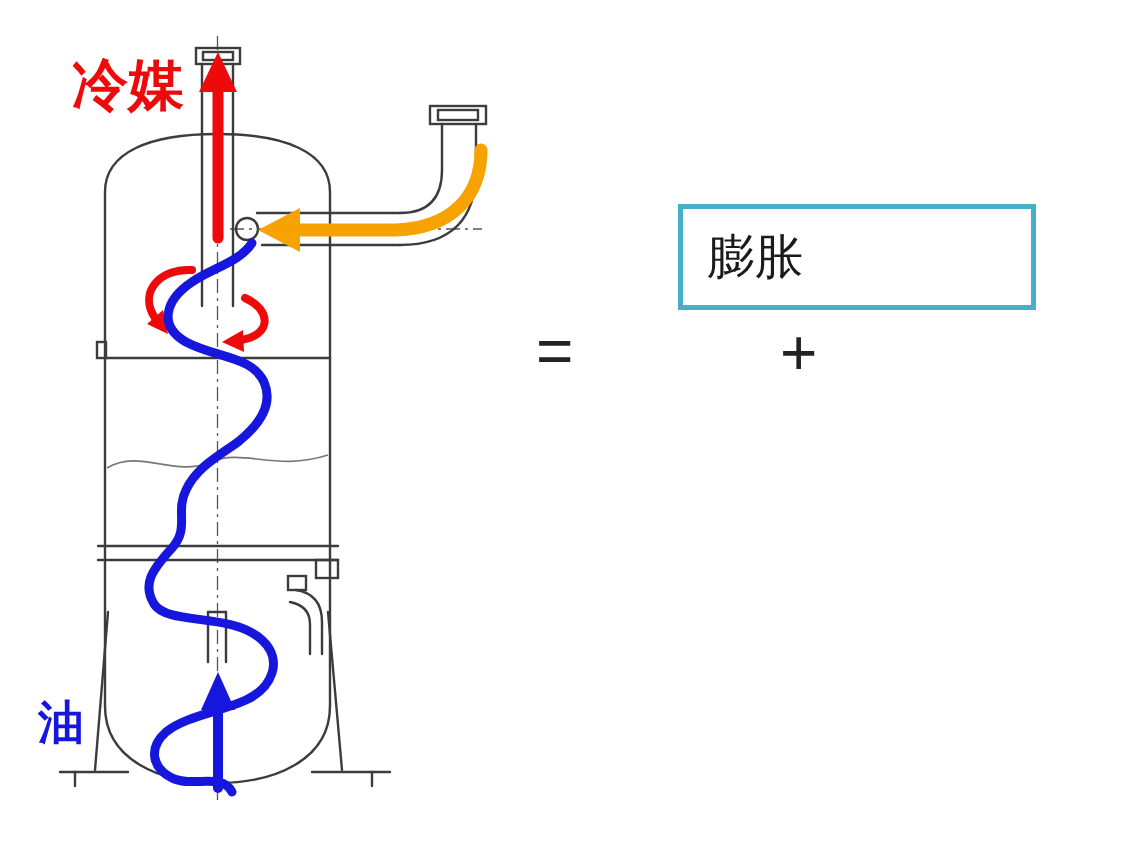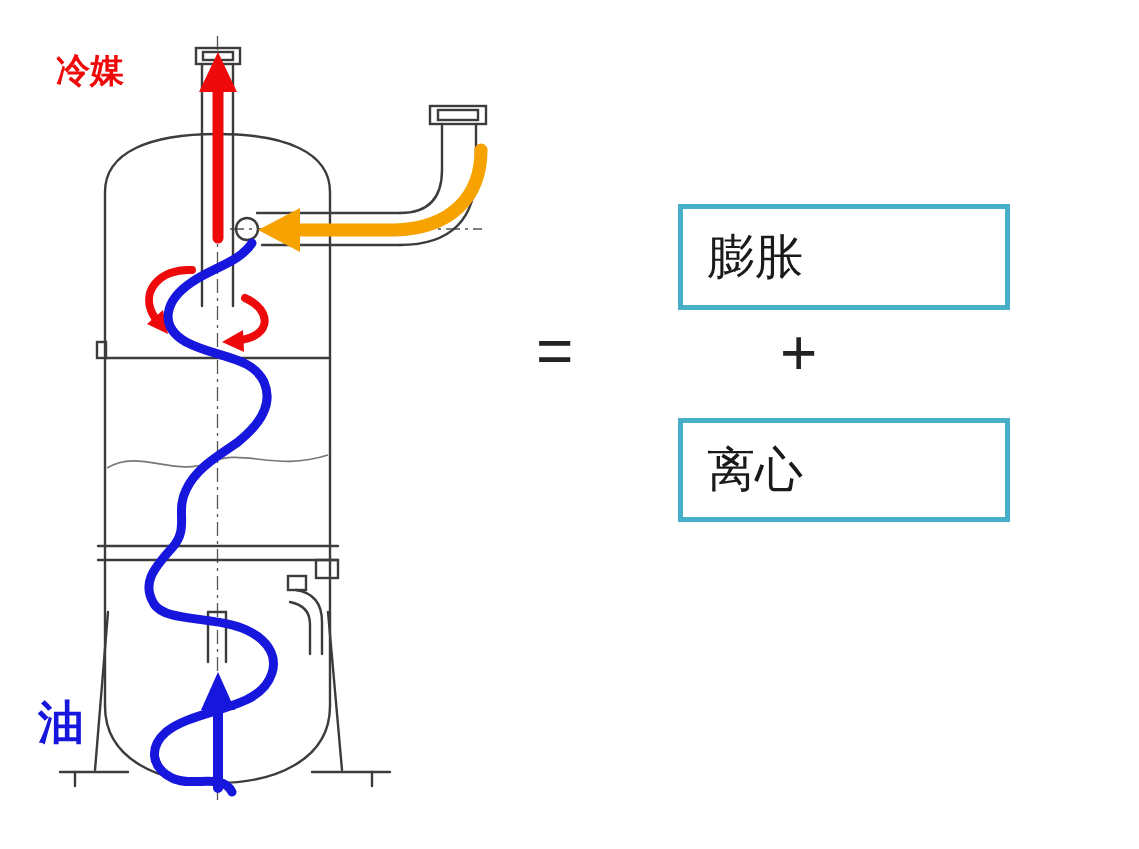--- a/index.html
+++ b/index.html
@@ -18,30 +18,30 @@
   .cl{stroke:#555;stroke-width:1.3;fill:none;stroke-dasharray:14 5 3 5;}
 
   .red-s{stroke:var(--red);fill:none;stroke-linecap:round;}
   .red-f{fill:var(--red);stroke:none;}
   .orange-s{stroke:var(--orange);fill:none;stroke-linecap:round;}
   .orange-f{fill:var(--orange);stroke:none;}
   .blue-s{stroke:var(--blue);fill:none;stroke-linecap:round;stroke-linejoin:round;}
   .blue-f{fill:var(--blue);stroke:none;}
 
   .label{position:absolute;font-weight:bold;white-space:nowrap;}
-  .label-refrigerant{left:56px;top:48px;font-size:34px;color:var(--red);}
+  .label-refrigerant{left:72px;top:48px;font-size:56px;color:var(--red);}
   .label-oil{left:38px;top:692px;font-size:46px;color:var(--blue);}
   .label-mixture{left:520px;top:142px;font-size:56px;color:var(--orange);letter-spacing:6px;}
 
   .op{position:absolute;color:#222;font-weight:normal;}
   .op-equals{left:536px;top:314px;font-size:64px;}
   .op-plus{left:780px;top:316px;font-size:64px;}
 
   .eq-box{
-    position:absolute;left:678px;width:332px;
+    position:absolute;left:678px;width:358px;
     border:5px solid var(--teal);
     background:#fff;
     box-sizing:border-box;
     display:flex;align-items:center;
     padding-left:24px;
     font-size:48px;color:#1a1a1a;
   }
   .eq-box-expansion{top:204px;height:106px;}
   .eq-box-centrifugal{top:418px;height:104px;}
 </style>
@@ -154,17 +154,14 @@
   </svg>
 
   <span class="label label-refrigerant">冷媒</span>
   <span class="label label-oil">油</span>
 
   <div class="op op-equals">=</div>
   <div class="eq-box eq-box-expansion">
     <span>膨胀</span>
   </div>
   <div class="op op-plus">+</div>
-  <div class="eq-box eq-box-centrifugal">
-    <span>离心</span>
-  </div>
 
 </div>
 
 </body></html>

